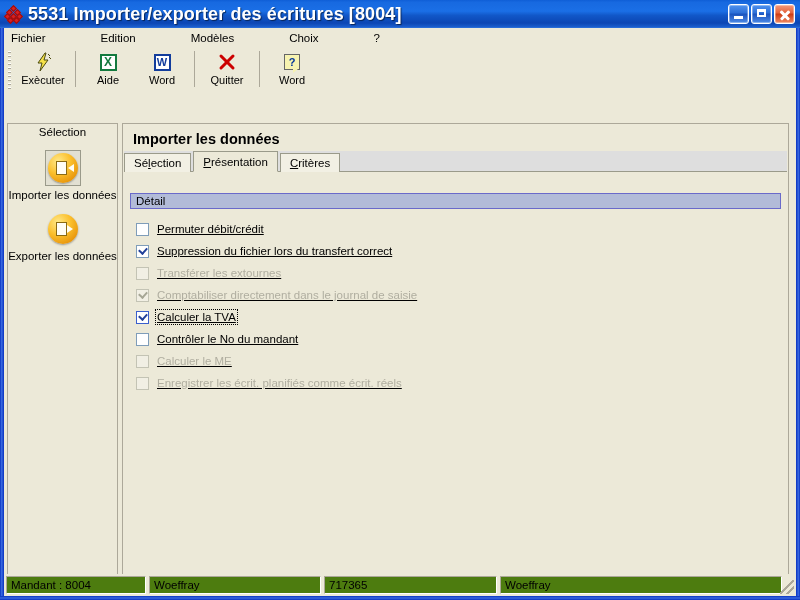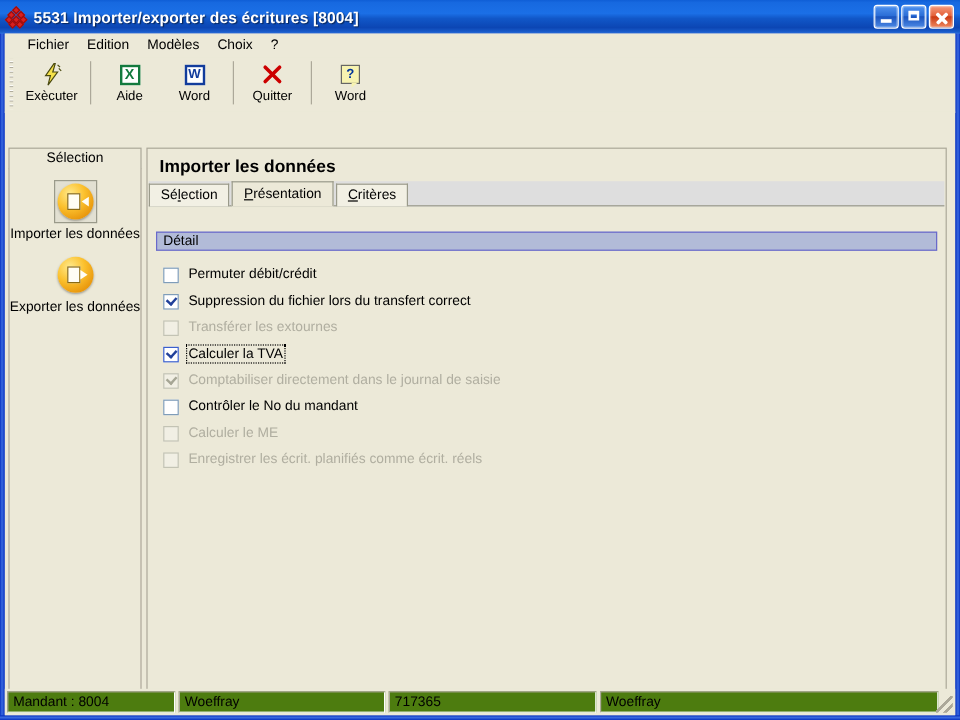--- a/index.html
+++ b/index.html
@@ -50,21 +50,21 @@
   .title-icon .d {
     position: absolute;
     width: 5px; height: 5px;
     background: #d82020;
     transform: rotate(45deg);
     border: 1px solid #9c0c0c;
     box-sizing: border-box;
   }
   .title-text {
     color: #ffffff;
-    font-size: 13px;
+    font-size: 18px;
     font-weight: bold;
     text-shadow: 1px 1px 1px rgba(0,0,0,0.55);
     white-space: nowrap;
     flex: 1 1 auto;
     letter-spacing: .1px;
   }
   .title-buttons { display:flex; align-items:center; gap:2px; margin-right:3px; }
   .tbtn {
     width: 21px; height: 20px;
     border: 1px solid #ffffff;
@@ -101,22 +101,23 @@
     background: #ece9d8;
     box-sizing: border-box;
   }
 
   
   .menubar {
     height: 20px;
     background: #ece9d8;
     display: flex;
     align-items: center;
-    padding-left: 12px;
-    box-sizing: border-box;
+    padding-left: 0;
+    box-sizing: border-box;
+    gap: 40px;
   }
   .menu-item {
     font-size: 11.5px;
     color: #000;
     padding: 2px 8px 2px 7px;
     cursor: default;
     white-space: nowrap;
   }
 
   
@@ -302,21 +303,21 @@
     margin: 20px 6px 0 6px;
     height: 16px;
     background: #b2bbd8;
     border: 1px solid #6a6aca;
     box-sizing: border-box;
     display: flex; align-items: center;
     padding-left: 5px;
     font-size: 11.5px;
     color: #000;
   }
-  .checks { margin: 9px 0 0 8px; }
+  .checks { margin: 9px 0 0 8px; text-decoration: underline; }
   .chk-row {
     display: flex;
     align-items: center;
     height: 22px;
     padding-left: 4px;
   }
   .chk-box {
     width: 13px; height: 13px;
     box-sizing: border-box;
     border: 1px solid #7f9db9;
@@ -544,32 +545,32 @@
                   <span class="tick"></span>
                 </div>
               <div class="chk-label">Suppression du fichier lors du transfert correct</div>
             </div>
 
             <div class="chk-row disabled">
               <div class="chk-box"></div>
               <div class="chk-label">Transférer les extournes</div>
             </div>
 
+            <div class="chk-row disabled">
+              <div class="chk-box">
+                  <span class="tick"></span>
+                </div>
+              <div class="chk-label">Comptabiliser directement dans le journal de saisie</div>
+            </div>
+
             <div class="chk-row focused">
               <div class="chk-box">
                   <span class="tick"></span>
                 </div>
               <div class="chk-label">Calculer la TVA</div>
-            </div>
-
-            <div class="chk-row disabled">
-              <div class="chk-box">
-                  <span class="tick"></span>
-                </div>
-              <div class="chk-label">Comptabiliser directement dans le journal de saisie</div>
             </div>
 
             <div class="chk-row">
               <div class="chk-box"></div>
               <div class="chk-label">Contrôler le No du mandant</div>
             </div>
 
             <div class="chk-row disabled">
               <div class="chk-box"></div>
               <div class="chk-label">Calculer le ME</div>

